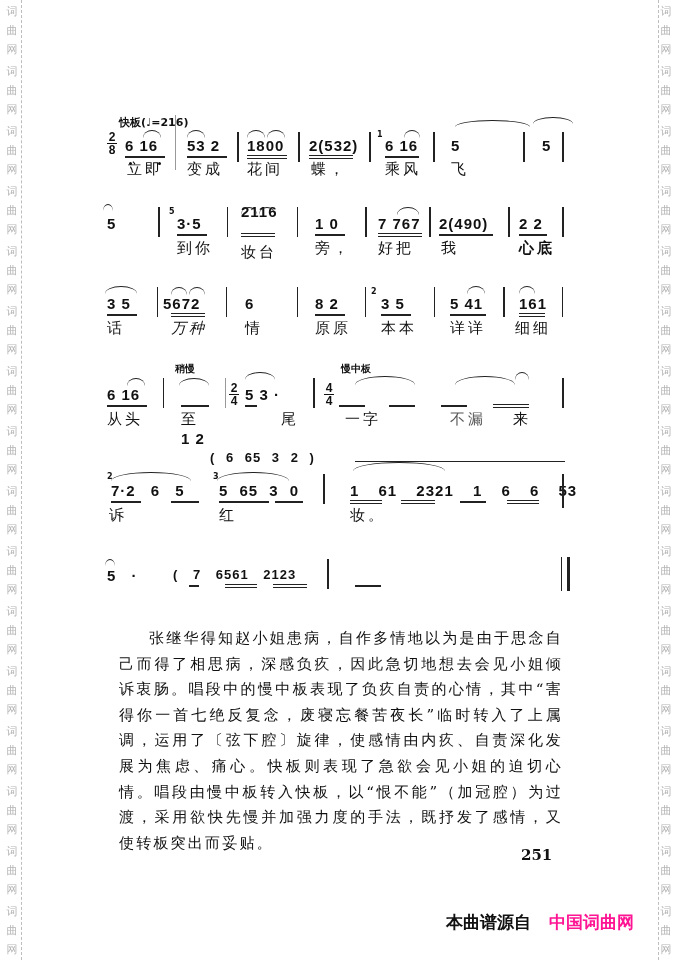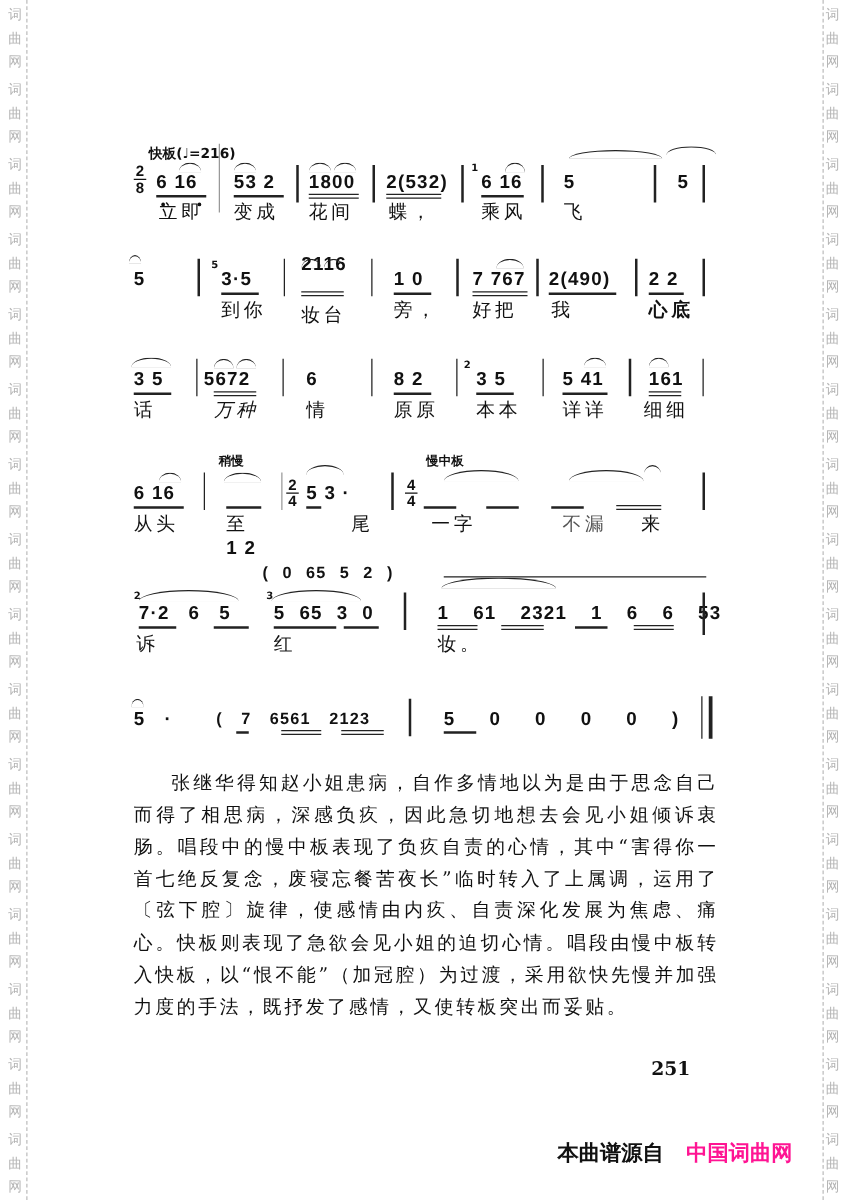--- a/index.html
+++ b/index.html
@@ -32,21 +32,21 @@
   .grace { position:absolute; font-size:8px; font-weight:bold; }
   .u1 { position:absolute; height:1.5px; background:#222; }
   .u2 { position:absolute; height:1px; background:#222; box-shadow:0 3px 0 #222; }
   .dot { position:absolute; width:3px; height:3px; border-radius:50%; background:#111; }
   .slur { position:absolute; border-top:1.5px solid #222; border-radius:50% 50% 0 0 / 100% 100% 0 0; height:7px; }
 
   
   .prose { position:absolute; left:107px; top:614px; width:468px; font-size:15px;
            line-height:25.6px; letter-spacing:2.2px; text-align:justify; color:#111;
            font-family:"DejaVu Serif","Liberation Serif",serif; }
-  .prose p { margin:0; text-indent:2em; }
+  .prose p { margin:12px; text-indent:2em; }
 
   .page-num { position:absolute; left:521px; top:846px; font-size:15px; font-weight:bold;
               font-family:"DejaVu Serif","Liberation Serif",serif; }
   .source { position:absolute; left:446px; top:911px; font-size:17px; font-weight:bold; }
   .source .brand { margin-left:18px; }
 </style>
 </head>
 <body>
 
 <div class="wm-line left"></div>
@@ -257,21 +257,21 @@
     <div class="slur" style="left:250px;top:18px;width:60px;height:8px;"></div>
     <div class="slur" style="left:350px;top:18px;width:60px;height:8px;"></div>
     <div class="slur" style="left:410px;top:14px;width:14px;"></div>
     <div class="lyr" style="left:240px;top:52px;">一字</div>
     <div class="lyr" style="left:345px;top:52px;color:#555;">不漏</div>
     <div class="lyr" style="left:408px;top:52px;">来</div>
     <div class="bar" style="left:457px;height:30px;top:20px;"></div>
   </div>
 
   <div class="sys" style="top:348px;height:85px;">
-    <div class="note" style="left:105px;top:2px;font-size:13px;word-spacing:6px;">( 0 65  5 2 )</div>
+    <div class="note" style="left:105px;top:2px;font-size:13px;word-spacing:6px;">( 6 65  3 2 )</div>
     <div class="grace" style="left:2px;top:24px;">2</div>
     <div class="slur" style="left:6px;top:24px;width:80px;height:8px;"></div>
     <div class="note" style="left:6px;top:34px;word-spacing:10px;">7·2   6 5</div>
     <div class="u1" style="left:6px;top:53px;width:30px;"></div>
     <div class="u1" style="left:66px;top:53px;width:28px;"></div>
     <div class="lyr" style="left:4px;top:58px;">诉</div>
 
     <div class="grace" style="left:108px;top:24px;">3</div>
     <div class="slur" style="left:112px;top:24px;width:72px;height:8px;"></div>
     <div class="note" style="left:114px;top:34px;word-spacing:6px;">5 65  3 0</div>
@@ -292,21 +292,20 @@
   </div>
 
   <div class="sys" style="top:455px;height:50px;">
     <div class="slur" style="left:0;top:4px;width:10px;height:6px;"></div>
     <div class="note" style="left:2px;top:12px;word-spacing:10px;">5 ·</div>
     <div class="note" style="left:68px;top:12px;font-size:13px;word-spacing:10px;">( 7   6561   2123</div>
     <div class="u1" style="left:84px;top:30px;width:10px;"></div>
     <div class="u2" style="left:120px;top:29px;width:32px;"></div>
     <div class="u2" style="left:168px;top:29px;width:34px;"></div>
     <div class="bar" style="left:222px;height:30px;top:4px;"></div>
-    <div class="note" style="left:250px;top:12px;word-spacing:22px;">5 0   0   0   0 )</div>
     <div class="u1" style="left:250px;top:30px;width:26px;"></div>
     <div class="bar dbl" style="left:456px;height:34px;top:2px;"></div>
   </div>
 </div>
 
 <div class="prose">
   <p>张继华得知赵小姐患病，自作多情地以为是由于思念自己而得了相思病，深感负疚，因此急切地想去会见小姐倾诉衷肠。唱段中的慢中板表现了负疚自责的心情，其中“害得你一首七绝反复念，废寝忘餐苦夜长”临时转入了上属调，运用了〔弦下腔〕旋律，使感情由内疚、自责深化发展为焦虑、痛心。快板则表现了急欲会见小姐的迫切心情。唱段由慢中板转入快板，以“恨不能”（加冠腔）为过渡，采用欲快先慢并加强力度的手法，既抒发了感情，又使转板突出而妥贴。</p>
 </div>
 
 <div class="page-num">251</div>

